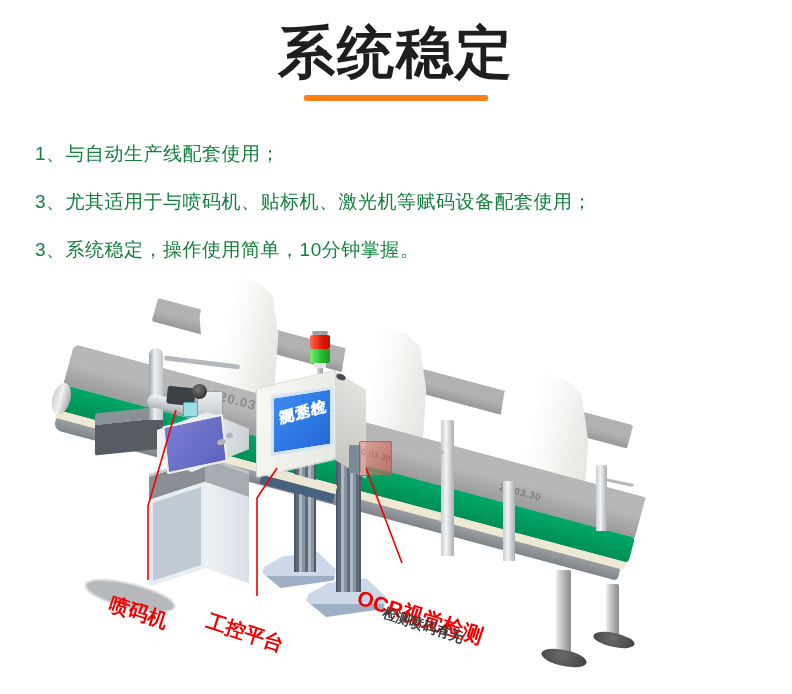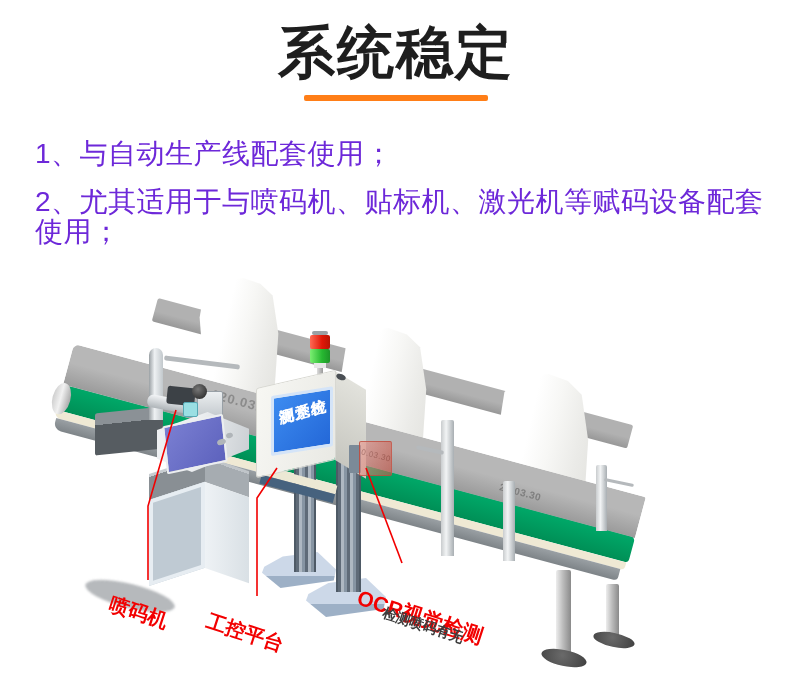--- a/index.html
+++ b/index.html
@@ -6,21 +6,21 @@
   body{width:792px;height:694px;background:#ffffff;overflow:hidden;position:relative;
        font-family:"Liberation Sans","DejaVu Sans",sans-serif;}
 
   
   .header{position:absolute;top:18px;left:0;width:792px;text-align:center;}
   .title{font-size:57px;line-height:1.2;color:#1e1e1e;font-weight:600;letter-spacing:2px;}
   .underline{width:184px;height:6px;background:#ff7e17;border-radius:2px;margin:9px auto 0 auto;}
 
   
   .features{position:absolute;top:139px;left:35px;right:15px;}
-  .features div{font-size:28px;color:#6d28d9;line-height:30px;margin-bottom:18px;letter-spacing:.5px;}
+  .features div{font-size:19px;color:#15803d;line-height:30px;margin-bottom:18px;letter-spacing:.5px;}
 
   
   .scene{position:absolute;inset:0;}
   .scene *{position:absolute;}
 
   
   .rail-back{left:158px;top:298px;width:492px;height:24px;z-index:1;
     transform:rotate(15deg);transform-origin:0 0;
     background:linear-gradient(180deg,#b1b1b1 0 55%,#989898);border-radius:2px;}
 
@@ -153,21 +153,22 @@
 </head>
 <body>
 
 <div class="header">
   <div class="title">系统稳定</div>
   <div class="underline"></div>
 </div>
 
 <div class="features">
   <div>1、与自动生产线配套使用；</div>
-  <div>2、尤其适用于与喷码机、贴标机、激光机等赋码设备配套使用；</div>
+  <div>3、尤其适用于与喷码机、贴标机、激光机等赋码设备配套使用；</div>
+  <div>3、系统稳定，操作使用简单，10分钟掌握。</div>
 </div>
 
 <div class="scene">
 
   <div class="rail-back"></div>
 
   <div class="pouch pouch1"></div>
   <div class="pouch pouch2"></div>
   <div class="pouch pouch3"></div>
 

